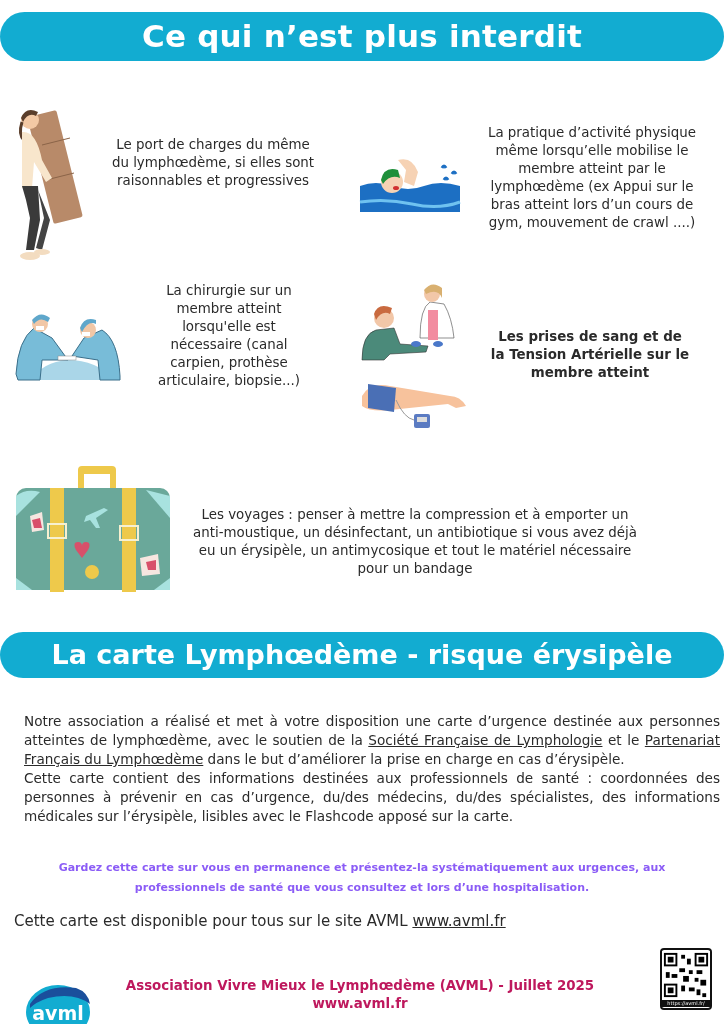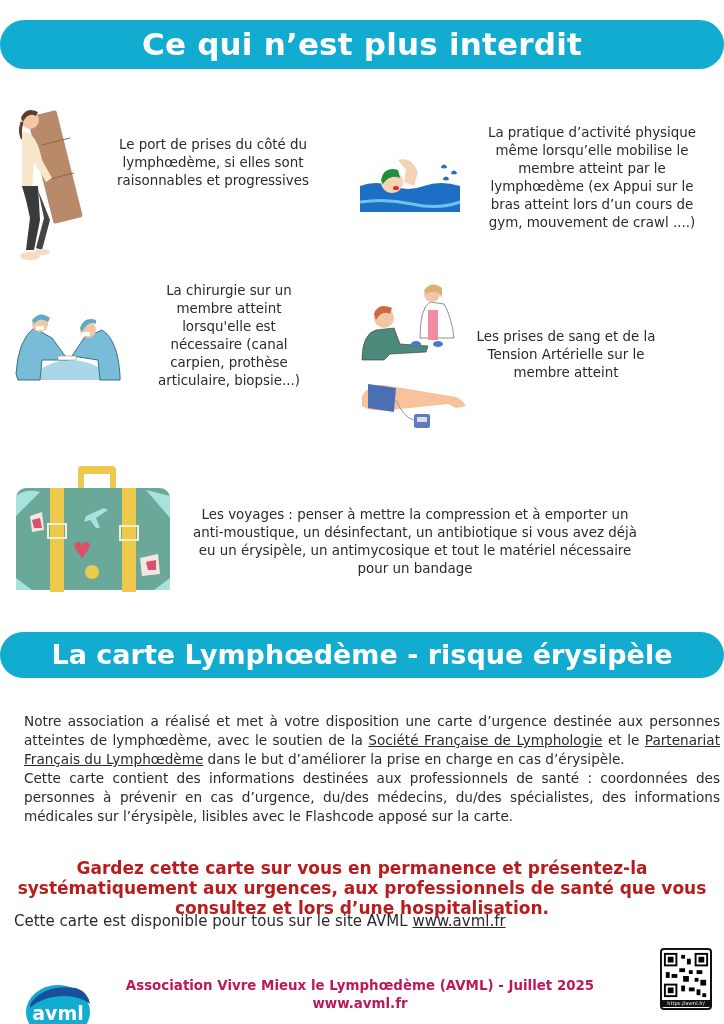--- a/index.html
+++ b/index.html
@@ -5,37 +5,37 @@
     * { box-sizing: border-box; margin: 0; padding: 0; }
     html, body { width: 724px; height: 1024px; background: #ffffff; overflow: hidden; }
     body { position: relative; font-family: "DejaVu Sans", sans-serif; color: #222; }
 
     .banner {
       position: absolute; left: 0; width: 724px;
       background: #12acd1; color: #fff; border-radius: 26px;
       text-align: center; font-weight: bold;
       font-family: "DejaVu Sans", sans-serif;
     }
-    .banner-1 { top: 20px; height: 49px; font-size: 31px; line-height: 49px; letter-spacing: 0.2px; }
+    .banner-1 { top: 12px; height: 49px; font-size: 31px; line-height: 49px; letter-spacing: 0.2px; }
     .banner-2 { top: 632px; height: 46px; font-size: 27px; line-height: 46px; }
 
     .illus { position: absolute; }
     .item-text {
       position: absolute; text-align: center; font-size: 13.4px; line-height: 18px;
       color: #2a2a2a;
     }
 
     .intro {
       position: absolute; left: 24px; width: 696px; top: 712px;
       font-size: 13.6px; line-height: 19px; text-align: justify; color: #2a2a2a;
     }
     .intro a { color: #2a2a2a; text-decoration: underline; }
     .emph {
       position: absolute; left: 14px; width: 696px; top: 858px;
-      font-size: 17px; line-height: 20px; font-weight: bold; text-align: center; color: #b91c1c;
+      font-size: 11px; line-height: 20px; font-weight: bold; text-align: center; color: #8b5cf6;
     }
     .avail {
       position: absolute; left: 14px; top: 912px; font-size: 15px; color: #2a2a2a;
     }
     .avail a { color: #2a2a2a; text-decoration: underline; }
 
     .footer-text {
       position: absolute; left: 100px; width: 520px; top: 977px;
       text-align: center; font-size: 13.4px; line-height: 18px; font-weight: bold; color: #be185d;
     }
@@ -58,21 +58,21 @@
     <circle cx="22" cy="20" r="9" fill="#f3c9a5"></circle>
     <path d="M13 18 Q18 6 30 12 L28 16 Q20 12 15 22 Z" fill="#5a3e2b"></path>
     <path d="M14 22 Q10 35 16 40" stroke="#5a3e2b" stroke-width="3" fill="none"></path>
     <path d="M14 32 Q28 30 34 60 L44 78 L38 82 L26 62 L24 88 L14 88 Z" fill="#f8e6cc"></path>
     <path d="M14 86 L30 86 L32 120 L26 150 L18 150 L22 118 L18 100 Z" fill="#3a3a3a"></path>
     <path d="M30 90 L36 118 L28 148 L34 150 L42 120 Z" fill="#444"></path>
     <ellipse cx="22" cy="156" rx="10" ry="4" fill="#f3dcc0"></ellipse>
     <ellipse cx="34" cy="152" rx="8" ry="3" fill="#f3dcc0"></ellipse>
   </svg>
 </div>
-<div class="item-text" style="left:108px;top:136px;width:210px;">Le port de prises du côté du lymphœdème, si elles sont raisonnables et progressives</div>
+<div class="item-text" style="left:108px;top:136px;width:210px;">Le port de charges du même du lymphœdème, si elles sont raisonnables et progressives</div>
 
 <div class="illus" style="left:356px;top:152px;width:112px;height:64px;">
   <svg width="112" height="64" viewBox="0 0 112 64">
     <path d="M4 34 Q20 28 36 34 T68 34 T104 34 L104 60 L4 60 Z" fill="#1c6fc3"></path>
     <path d="M4 50 Q30 46 56 52 T104 50" stroke="#6fc2f0" stroke-width="3" fill="none"></path>
     <path d="M42 8 Q56 4 62 20 L58 34 L48 30 L50 18 Z" fill="#f6d2b4"></path>
     <circle cx="36" cy="30" r="11" fill="#f6d2b4"></circle>
     <path d="M25 28 Q28 14 42 18 L44 26 Q34 22 27 32 Z" fill="#1f8f3a"></path>
     <ellipse cx="40" cy="36" rx="3" ry="2" fill="#d03030"></ellipse>
     <path d="M86 16 Q88 12 90 16" stroke="#1c6fc3" stroke-width="3" fill="none"></path>
@@ -109,21 +109,21 @@
     <path d="M64 12 Q72 2 82 10 L82 20 Q78 10 66 16 Z" fill="#d9b070"></path>
     <ellipse cx="56" cy="66" rx="5" ry="3" fill="#4a78c9"></ellipse>
     <ellipse cx="78" cy="66" rx="5" ry="3" fill="#4a78c9"></ellipse>
     <path d="M2 118 Q10 104 30 108 L90 118 Q100 118 106 128 L96 130 L88 126 L30 132 Q10 134 2 128 Z" fill="#f7c29c"></path>
     <path d="M8 106 L36 110 L34 134 L8 130 Z" fill="#4a6fb5"></path>
     <rect x="54" y="136" width="16" height="14" rx="2" fill="#5b7bc2"></rect>
     <rect x="57" y="139" width="10" height="5" fill="#ddd"></rect>
     <path d="M36 122 Q44 140 54 142" stroke="#999" stroke-width="1" fill="none"></path>
   </svg>
 </div>
-<div class="item-text" style="left:466px;top:328px;width:200px;">Les prises de sang et de la Tension Artérielle sur le membre atteint</div>
+<div class="item-text" style="left:490px;top:328px;width:200px;font-weight:bold;">Les prises de sang et de la Tension Artérielle sur le membre atteint</div>
 
 <div class="illus" style="left:12px;top:466px;width:162px;height:130px;">
   <svg width="162" height="130" viewBox="0 0 162 130">
     <path d="M66 22 L66 4 Q66 0 70 0 L100 0 Q104 0 104 4 L104 22 L98 22 L98 8 L72 8 L72 22 Z" fill="#eec94b"></path>
     <rect x="4" y="22" width="154" height="102" rx="10" fill="#6aa89a"></rect>
     <path d="M4 30 Q14 22 28 26 L4 50 Z" fill="#a8e2df"></path>
     <path d="M158 30 L134 24 L158 52 Z" fill="#a8e2df"></path>
     <path d="M4 112 L20 124 L4 124 Z" fill="#a8e2df"></path>
     <path d="M158 112 L142 124 L158 124 Z" fill="#a8e2df"></path>
     <rect x="38" y="22" width="14" height="104" fill="#eec94b"></rect>

